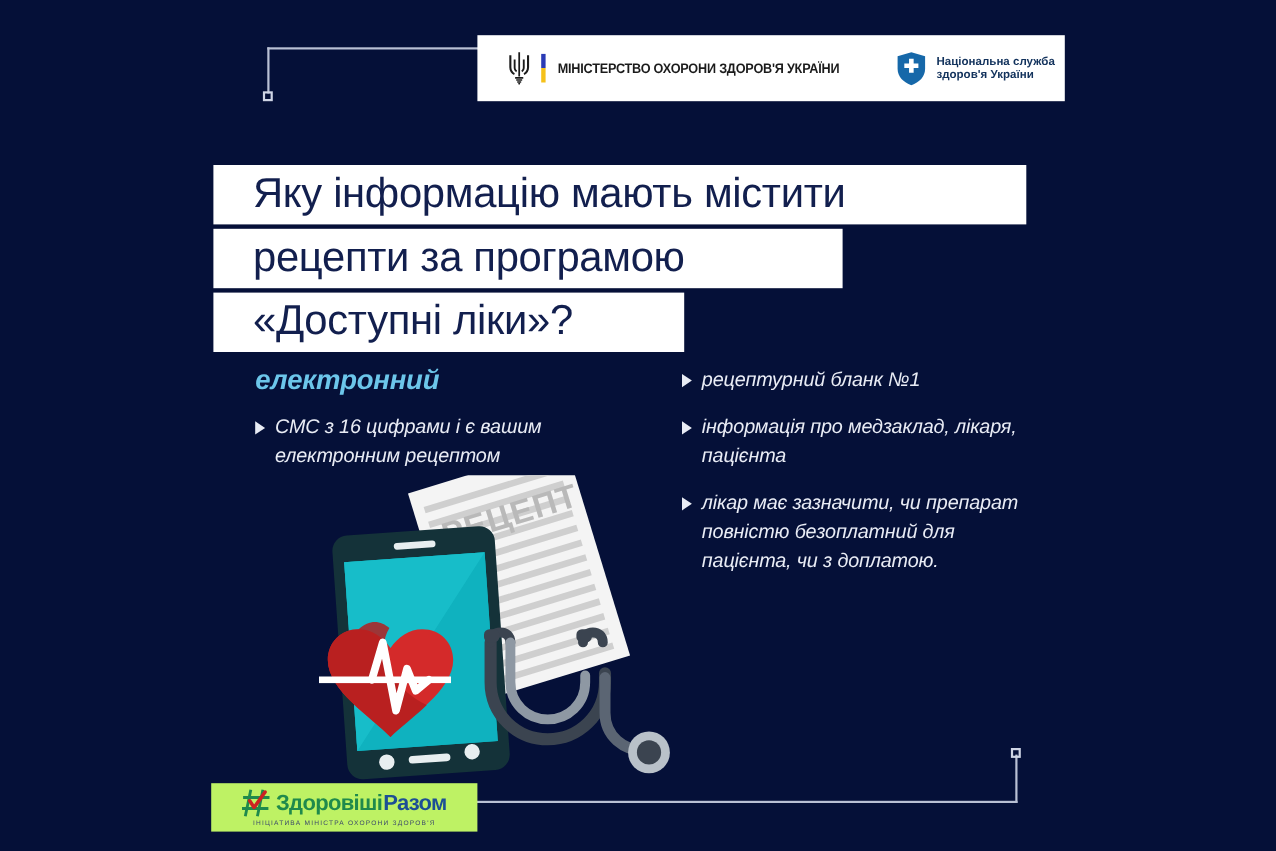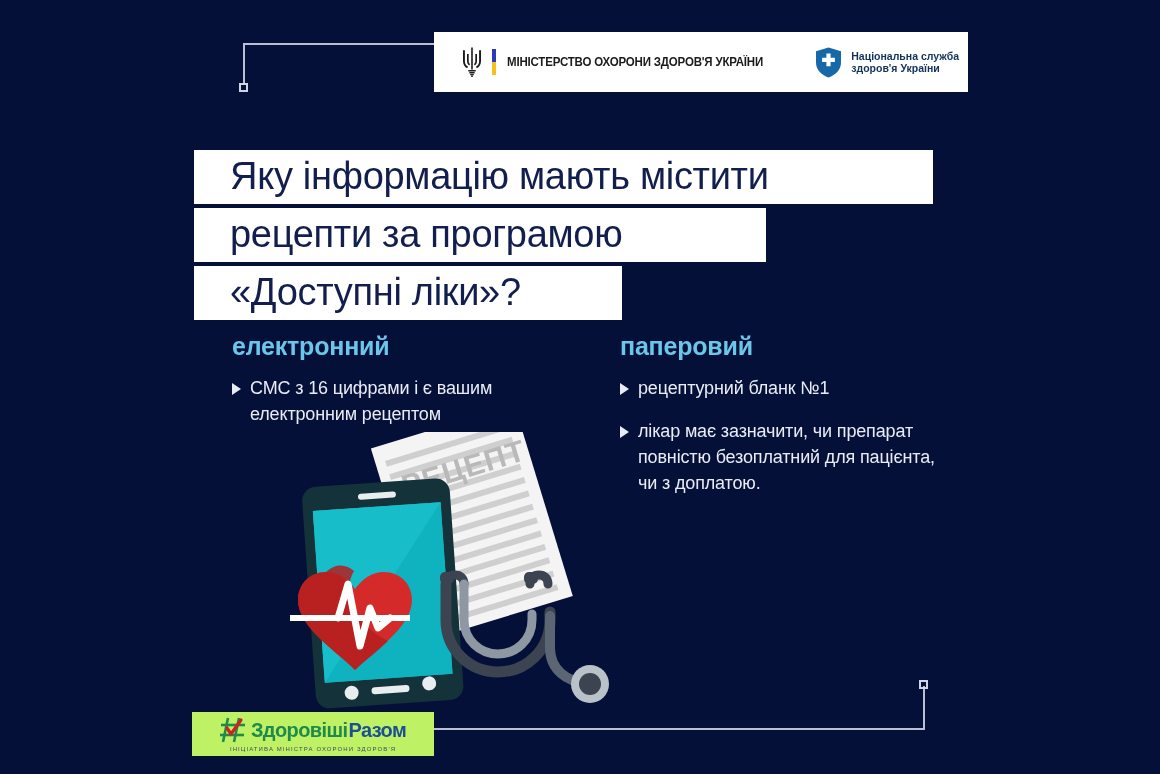--- a/index.html
+++ b/index.html
@@ -116,20 +116,21 @@
     box-sizing: border-box;
   }
   .hl-row.r1 { width: 739px; }
   .hl-row.r2 { width: 572px; }
   .hl-row.r3 { width: 428px; }
 
   
   .column {
     position: absolute;
     top: 332px;
+    font-style: italic;
   }
   #col-left  { left: 232px; width: 310px; }
   #col-right { left: 620px; width: 330px; }
 
   .col-title {
     color: #6cc6ea;
     font-family: "Liberation Sans", sans-serif;
     font-weight: bold;
     font-size: 25px;
     letter-spacing: -0.2px;
@@ -260,25 +261,28 @@
     <div class="col-title">електронний</div>
     <ul class="bullet-list">
       <li class="bullet-item">
         <span class="bullet-tri"></span>
         <span class="bullet-text">СМС з 16 цифрами і є вашим електронним рецептом</span>
       </li>
     </ul>
   </div>
 
   <div class="column" id="col-right">
-    <div class="col-title">паперовий</div>
     <ul class="bullet-list">
       <li class="bullet-item">
         <span class="bullet-tri"></span>
         <span class="bullet-text">рецептурний бланк №1</span>
+      </li>
+      <li class="bullet-item">
+        <span class="bullet-tri"></span>
+        <span class="bullet-text">інформація про медзаклад, лікаря, пацієнта</span>
       </li>
       <li class="bullet-item">
         <span class="bullet-tri"></span>
         <span class="bullet-text">лікар має зазначити, чи препарат повністю безоплатний для пацієнта, чи з доплатою.</span>
       </li>
     </ul>
   </div>
 
   <svg id="illustration" viewBox="0 0 370 290">
     <defs>

